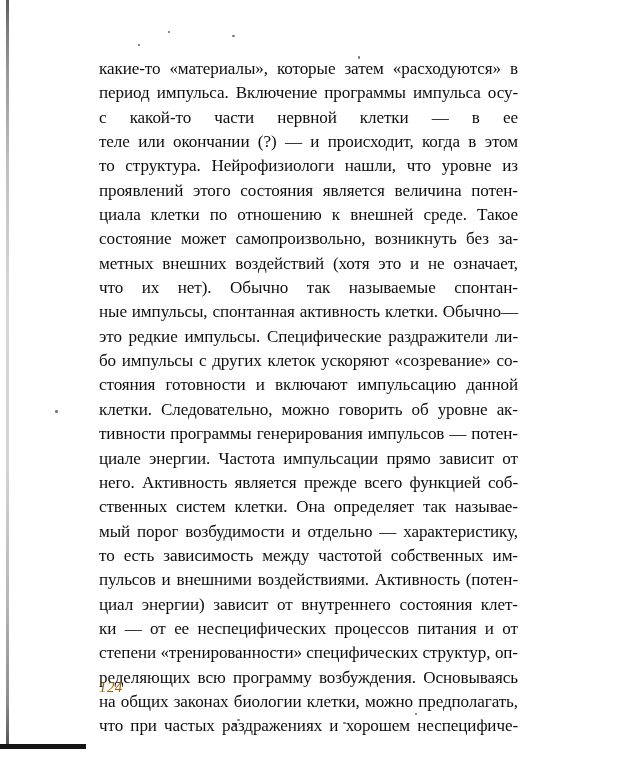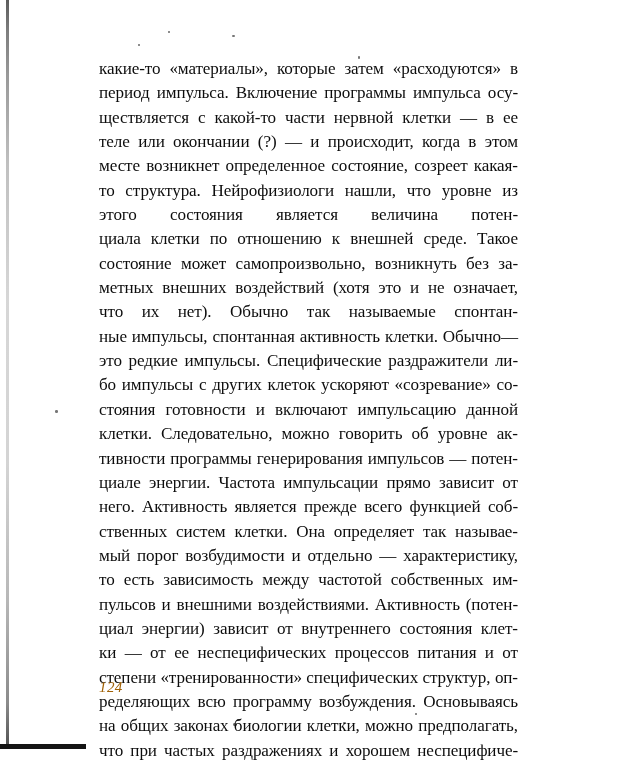--- a/index.html
+++ b/index.html
@@ -115,25 +115,24 @@
   <span class="speck" style="left:233px;top:723px;width:4px;height:3px;"></span>
   <span class="speck" style="left:343px;top:722px;width:3px;height:2px;"></span>
 
   <span class="speck" style="left:552px;top:736px;width:3px;height:3px;"></span>
   <span class="speck" style="left:415px;top:713px;width:2px;height:2px;"></span>
   <span class="speck" style="left:237px;top:719px;width:3px;height:2px;"></span>
 
   <div id="body-text">
       <div class="line j"><span>какие-то</span><span>«материалы»,</span><span>которые</span><span>затем</span><span>«расходуются»</span><span>в</span></div>
       <div class="line j"><span>период</span><span>импульса.</span><span>Включение</span><span>программы</span><span>импульса</span><span>осу-</span></div>
-      <div class="line j"><span>ществляется</span><span>с</span><span>какой-то</span><span>части</span><span>нервной</span><span>клетки</span><span>—</span><span>в</span><span>ее</span></div>
+      <div class="line j"><span>с</span><span>какой-то</span><span>части</span><span>нервной</span><span>клетки</span><span>—</span><span>в</span><span>ее</span></div>
       <div class="line j"><span>теле</span><span>или</span><span>окончании</span><span>(?)</span><span>—</span><span>и</span><span>происходит,</span><span>когда</span><span>в</span><span>этом</span></div>
-      <div class="line j"><span>месте</span><span>возникнет</span><span>определенное</span><span>состояние,</span><span>созреет</span><span>какая-</span></div>
       <div class="line j"><span>то</span><span>структура.</span><span>Нейрофизиологи</span><span>нашли,</span><span>что</span><span>уровне</span><span>из</span></div>
-      <div class="line j"><span>этого</span><span>состояния</span><span>является</span><span>величина</span><span>потен-</span></div>
+      <div class="line j"><span>проявлений</span><span>этого</span><span>состояния</span><span>является</span><span>величина</span><span>потен-</span></div>
       <div class="line j"><span>циала</span><span>клетки</span><span>по</span><span>отношению</span><span>к</span><span>внешней</span><span>среде.</span><span>Такое</span></div>
       <div class="line j"><span>состояние</span><span>может</span><span>самопроизвольно,</span><span>возникнуть</span><span>без</span><span>за-</span></div>
       <div class="line j"><span>метных</span><span>внешних</span><span>воздействий</span><span>(хотя</span><span>это</span><span>и</span><span>не</span><span>означает,</span></div>
       <div class="line j"><span>что</span><span>их</span><span>нет).</span><span>Обычно</span><span>так</span><span>называемые</span><span>спонтан-</span></div>
       <div class="line j"><span>ные</span><span>импульсы,</span><span>спонтанная</span><span>активность</span><span>клетки.</span><span>Обычно—</span></div>
       <div class="line j"><span>это</span><span>редкие</span><span>импульсы.</span><span>Специфические</span><span>раздражители</span><span>ли-</span></div>
       <div class="line j"><span>бо</span><span>импульсы</span><span>с</span><span>других</span><span>клеток</span><span>ускоряют</span><span>«созревание»</span><span>со-</span></div>
       <div class="line j"><span>стояния</span><span>готовности</span><span>и</span><span>включают</span><span>импульсацию</span><span>данной</span></div>
       <div class="line j"><span>клетки.</span><span>Следовательно,</span><span>можно</span><span>говорить</span><span>об</span><span>уровне</span><span>ак-</span></div>
       <div class="line j"><span>тивности</span><span>программы</span><span>генерирования</span><span>импульсов</span><span>—</span><span>потен-</span></div>

